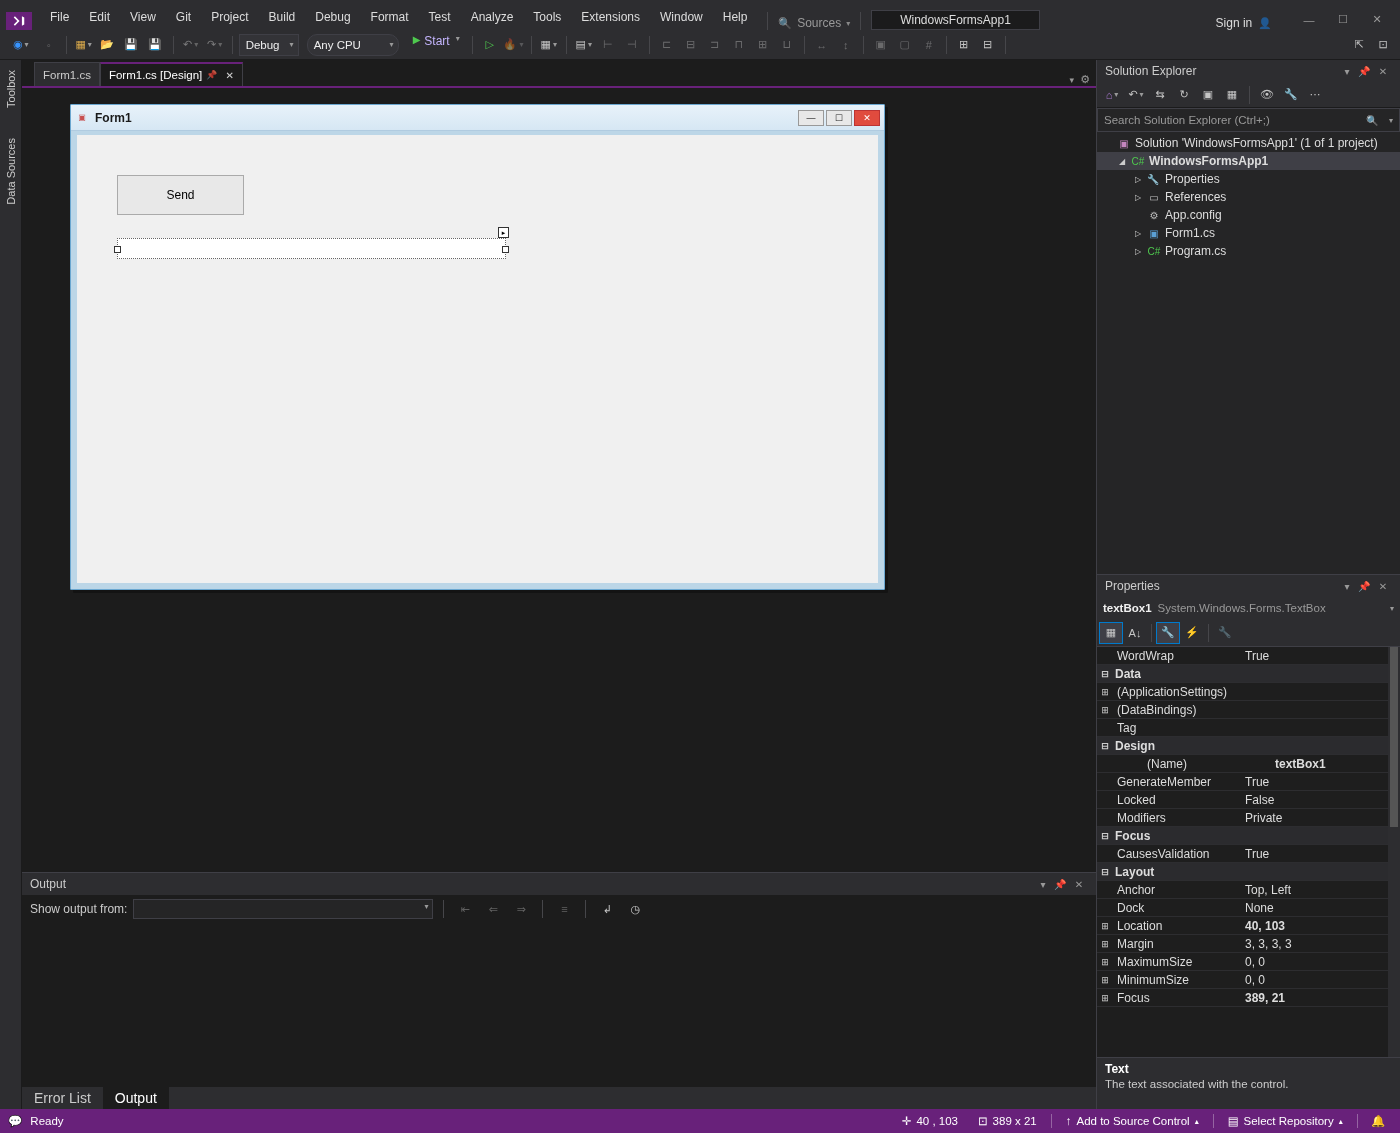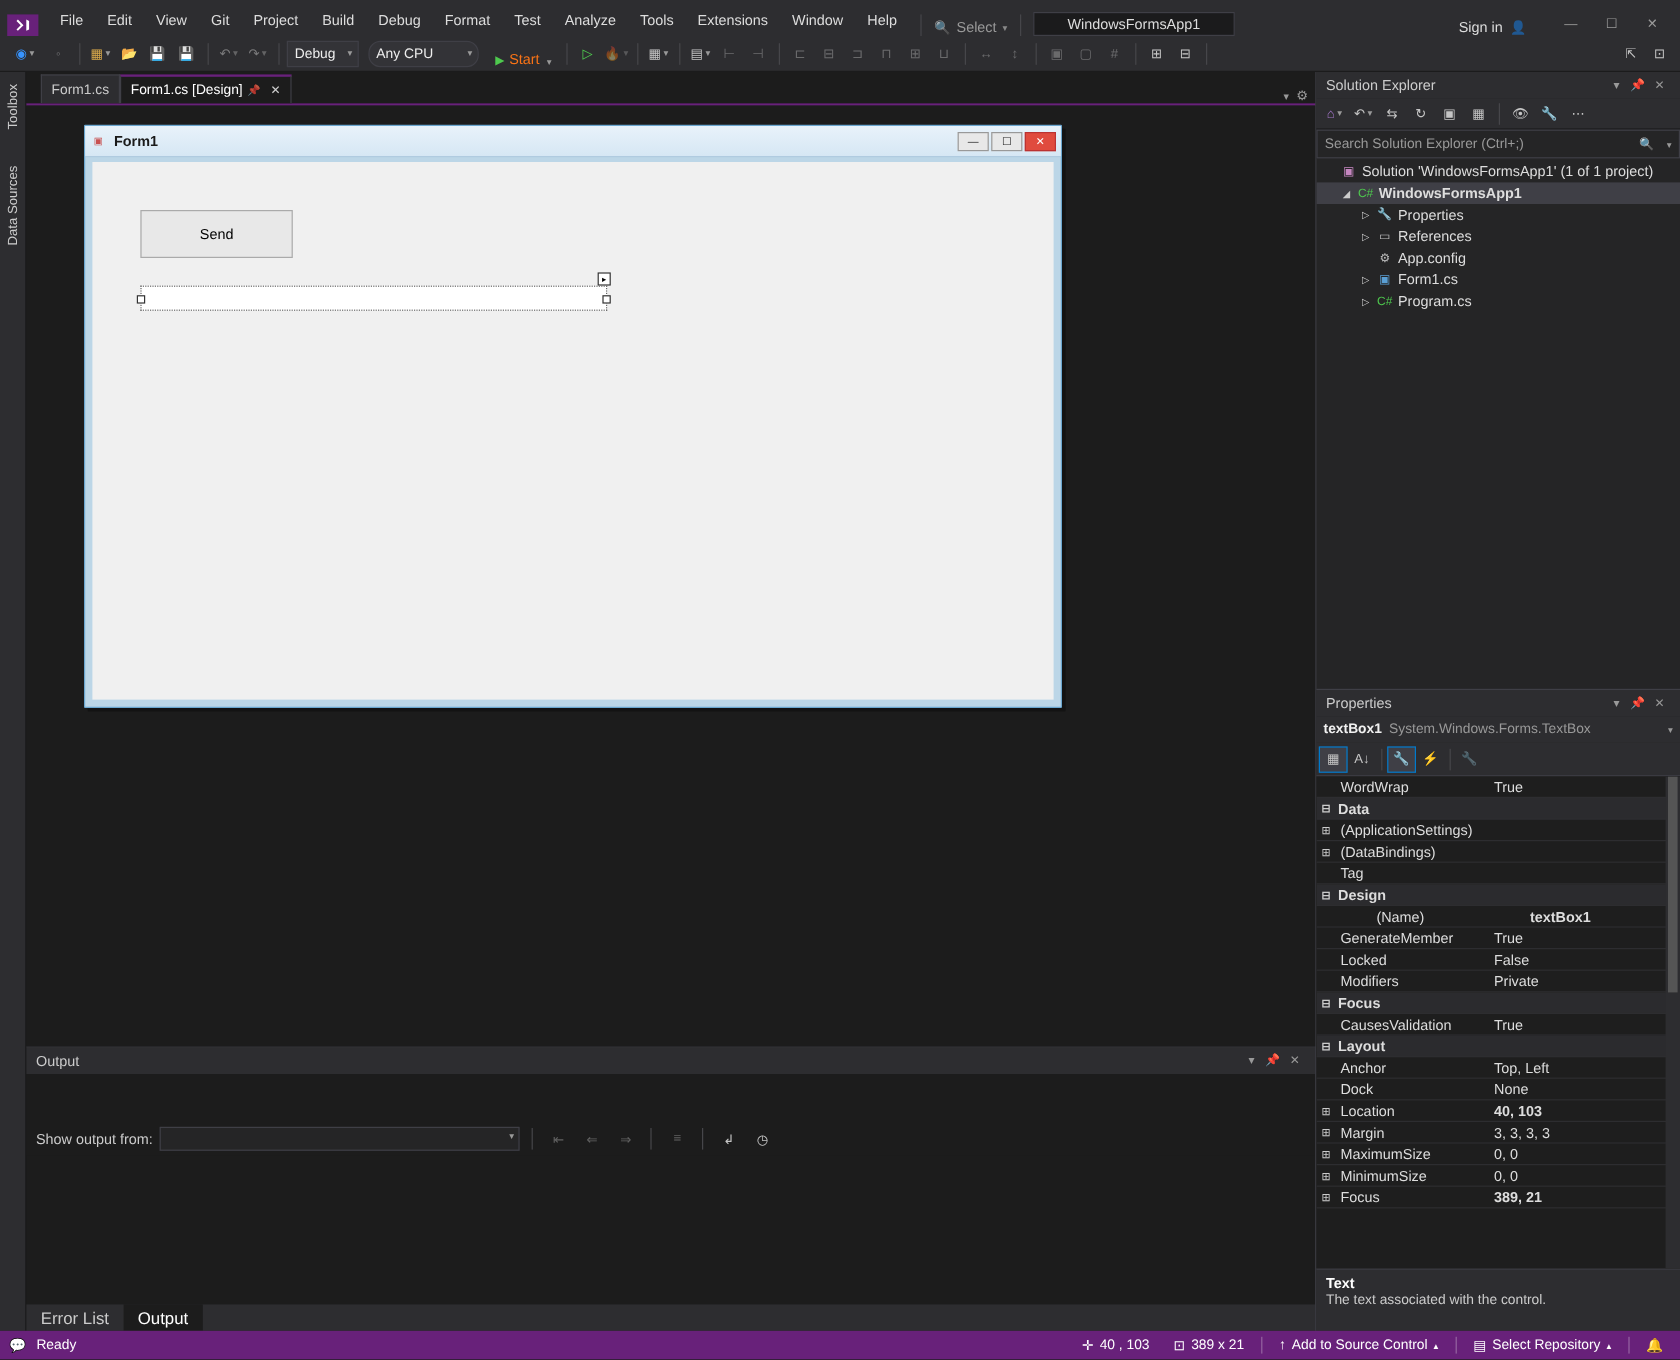--- a/index.html
+++ b/index.html
@@ -21,21 +21,21 @@
 
 
 .toolbar { height:30px; background:#2d2d30; border-bottom:1px solid #1b1b1c; display:flex; align-items:center; padding:0 6px; gap:2px; }
 .tbtn { width:22px; height:22px; display:flex; align-items:center; justify-content:center; color:#c5c5c5; font-size:11px; border:1px solid transparent; }
 .tbtn.dd::after { content:"▾"; font-size:8px; margin-left:2px; color:#999; }
 .tbtn.wide { width:auto; padding:0 6px; }
 .tsep { width:1px; height:18px; background:#46464a; margin:0 4px; }
 .tcombo { background:#333337; border:1px solid #3f3f46; color:#eee; padding:2px 18px 2px 6px; font-size:11.5px; height:22px; display:flex; align-items:center; position:relative; min-width:60px; }
 .tcombo::after { content:"▾"; position:absolute; right:4px; font-size:8px; color:#999; }
 .tcombo.wide { min-width:92px;border-radius:10px; }
-.start-btn { display:flex; align-items:flex-end; color:#f97316; padding:0 6px; height:22px; gap:4px; }
+.start-btn { display:flex; align-items:flex-start; color:#c4b5fd; padding:0 6px; height:22px; gap:4px; }
 .start-btn::before { content:"▶"; color:#4ec94e; font-size:10px; }
 .start-btn::after { content:"▾"; font-size:8px; color:#999; margin-left:2px; }
 
 
 .mainrow { flex:1; display:flex; min-height:0; }
 
 
 .leftrail { width:22px; background:#2d2d30; border-right:1px solid #1b1b1c; display:flex; flex-direction:column; align-items:center; padding-top:10px; gap:30px; }
 .vtab { writing-mode:vertical-rl; color:#ccc; font-size:11px; transform:rotate(180deg); cursor:default; }
 
@@ -65,21 +65,21 @@
 .wf-button { position:absolute; left:40px; top:40px; width:127px; height:40px; background:#e8e8e8; border:1px solid #aaa; display:flex; align-items:center; justify-content:center; color:#000; font-size:12px; }
 .wf-textbox { position:absolute; left:40px; top:103px; width:389px; height:21px; background:#fff; border:1px dotted #666; }
 .sel-tag { position:absolute; top:-12px; right:-4px; width:11px; height:11px; background:#fff; border:1px solid #333; display:flex; align-items:center; justify-content:center; font-size:7px; color:#000; }
 .sel-handle { position:absolute; width:7px; height:7px; background:#fff; border:1px solid #333; }
 
 
 .output-pane { height:237px; border-top:1px solid #3f3f46; background:#1c1c1c; display:flex; flex-direction:column; }
 .pane-header { height:22px; background:#2d2d30; display:flex; align-items:center; padding:0 8px; font-size:12px; color:#ccc; }
 .pane-header .spacer { flex:1; }
 .pane-header .pbtn { width:18px; text-align:center; font-size:10px; color:#999; }
-.output-tools { height:28px; display:flex; align-items:center; padding:0 8px; gap:6px; color:#ccc; font-size:12px;margin-top:40px; }
+.output-tools { height:28px; display:flex; align-items:center; padding:0 8px; gap:6px; color:#ccc; font-size:12px; }
 .output-combo { width:300px; height:20px; background:#252526; border:1px solid #3f3f46; position:relative; }
 .output-combo::after { content:"▾"; position:absolute; right:4px; top:2px; font-size:8px; color:#999; }
 .output-body { flex:1; background:#1c1c1c; }
 .output-tabs { height:22px; background:#2d2d30; display:flex; align-items:center; }
 .out-tab { padding:3px 12px; font-size:14px; color:#ccc; cursor:default; }
 .out-tab.active { background:#1c1c1c; color:#fff; }
 
 
 .rightcol { width:304px; display:flex; flex-direction:column; background:#252526; border-left:1px solid #3f3f46; }
 
@@ -152,21 +152,21 @@
     <div class="menu-item">Test</div>
     <div class="menu-item">Analyze</div>
     <div class="menu-item">Tools</div>
     <div class="menu-item">Extensions</div>
     <div class="menu-item">Window</div>
     <div class="menu-item">Help</div>
   </div>
   <div style="width:10px"></div>
   <div style="width:1px;height:18px;background:#46464a;"></div>
   <div class="search-box">
-    <span>Select</span>
+    <span>Sources</span>
     <span style="font-size:8px;color:#888;">▾</span>
   </div>
   <div style="width:1px;height:18px;background:#46464a;margin-right:10px;"></div>
   <div class="proj-name-btn">WindowsFormsApp1</div>
   <div class="menu-spacer"></div>
   <div class="signin">Sign in</div>
   <div style="width:20px"></div>
   <div class="win-ctrl">—</div>
   <div class="win-ctrl">☐</div>
   <div class="win-ctrl">✕</div>

